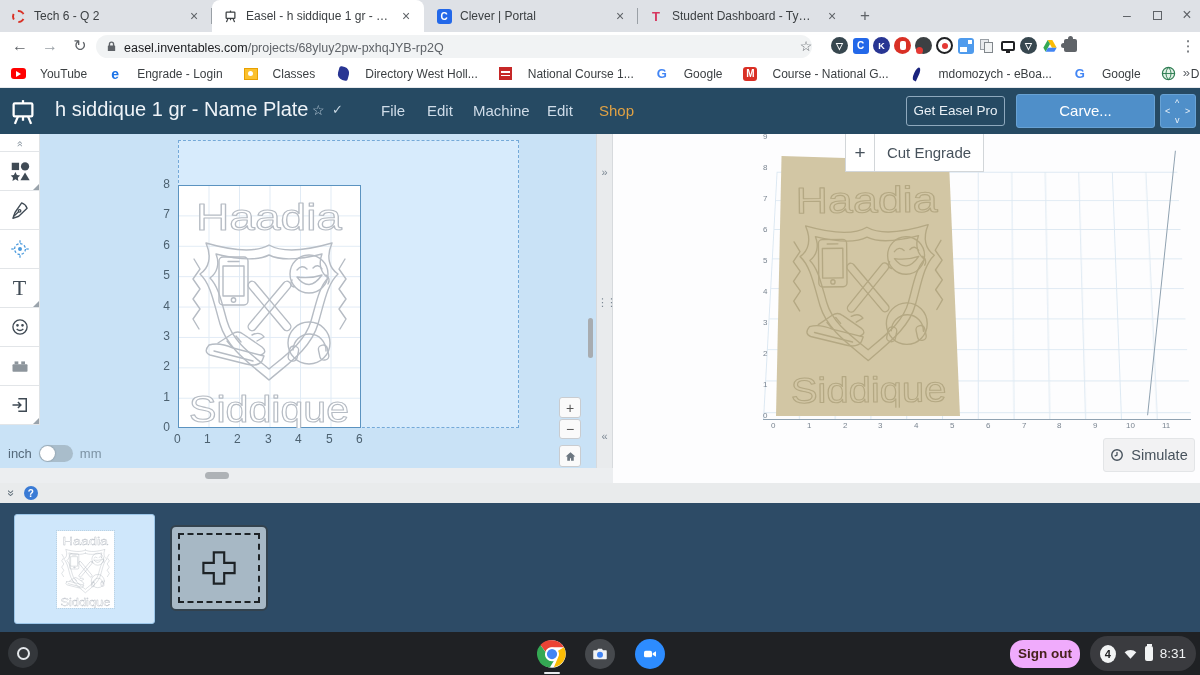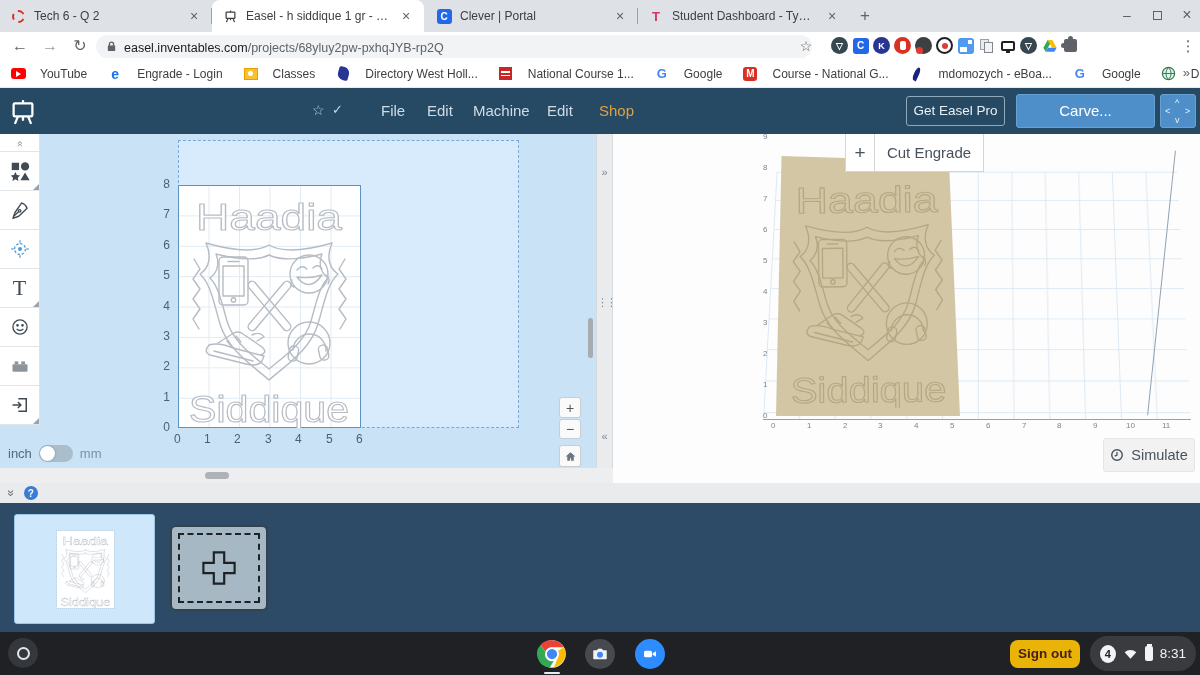--- a/index.html
+++ b/index.html
@@ -107,21 +107,21 @@
   #wpcard2-inner { position:absolute; left:6px; top:6px; right:6px; bottom:6px; border:2px dashed #1d2226; display:flex; align-items:center; justify-content:center; }
 
   
   #taskbar { position:absolute; left:0; top:632px; width:1200px; height:43px; background:#1f2124; }
   #launcher { position:absolute; left:8px; top:6px; width:30px; height:30px; border-radius:50%; background:#34373b; display:flex; align-items:center; justify-content:center; }
   #launcher-ring { width:13px; height:13px; border:2px solid #e4e7ea; border-radius:50%; }
   .dockicon { position:absolute; top:7px; width:30px; height:30px; }
   #chrome-underline { position:absolute; left:544px; top:39.5px; width:16px; height:2.5px; background:#e8eaed; border-radius:2px; }
   #cam-circle { width:30px; height:30px; border-radius:50%; background:#46494d; display:flex; align-items:center; justify-content:center; }
   #zoom-circle { width:30px; height:30px; border-radius:50%; background:#2d8cff; display:flex; align-items:center; justify-content:center; }
-  #signout { position:absolute; left:1010px; top:8px; width:70px; height:28px; background:#eab308; border-radius:8px; color:#46211c; font-size:13.5px; font-weight:bold; text-align:center; line-height:28px; }
+  #signout { position:absolute; left:1010px; top:8px; width:70px; height:28px; background:#f0abfc; border-radius:13px; color:#46211c; font-size:13.5px; font-weight:bold; text-align:center; line-height:28px; }
   #statuspill { position:absolute; left:1090px; top:4px; width:106px; height:35px; background:#3a3b3f; border-radius:18px; display:flex; align-items:center; padding:0 10px; gap:7px; }
   #notif-badge { width:18px; height:18px; border-radius:50%; background:#f1f3f4; color:#202124; font-size:11px; font-weight:bold; display:flex; align-items:center; justify-content:center; }
   #battery { width:9px; height:15px; background:#f1f3f4; border-radius:2px; position:relative; }
   #battery:before { content:""; position:absolute; left:2px; top:-2px; width:5px; height:2px; background:#f1f3f4; }
   #clock { color:#f1f3f4; font-size:13.5px; }
 </style>
 </head>
 <body>
 
 <div id="app">
@@ -315,20 +315,21 @@
       <svg viewBox="0 0 24 24" width="30" height="30">
           <g stroke="#fff" fill="none" stroke-width="1.8">
             <rect x="4.5" y="5" width="15" height="10.5" rx="1"></rect>
             <line x1="12" y1="2.5" x2="12" y2="5"></line>
             <line x1="8" y1="15.5" x2="5.5" y2="21.5"></line>
             <line x1="16" y1="15.5" x2="18.5" y2="21.5"></line>
             <line x1="12" y1="15.5" x2="12" y2="19"></line>
           </g>
         </svg>
     </div>
+    <div id="etitle">h siddique 1 gr - Name Plate</div>
     <div id="etitle-star">☆</div>
     <div id="etitle-check">✓</div>
     <div class="emenu" style="left:381px;">File</div>
     <div class="emenu" style="left:427px;">Edit</div>
     <div class="emenu" style="left:473px;">Machine</div>
     <div class="emenu" style="left:547px;">Edit</div>
     <div class="emenu" style="left:599px; color:#dfa144;">Shop</div>
     <div id="btn-pro">Get Easel Pro</div>
     <div id="btn-carve">Carve...</div>
     <div id="btn-jog">

